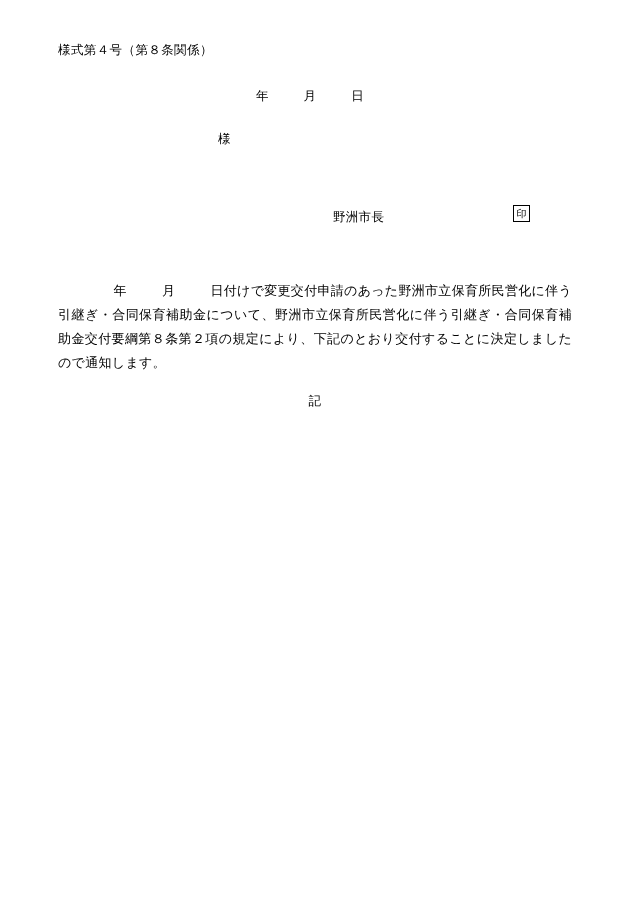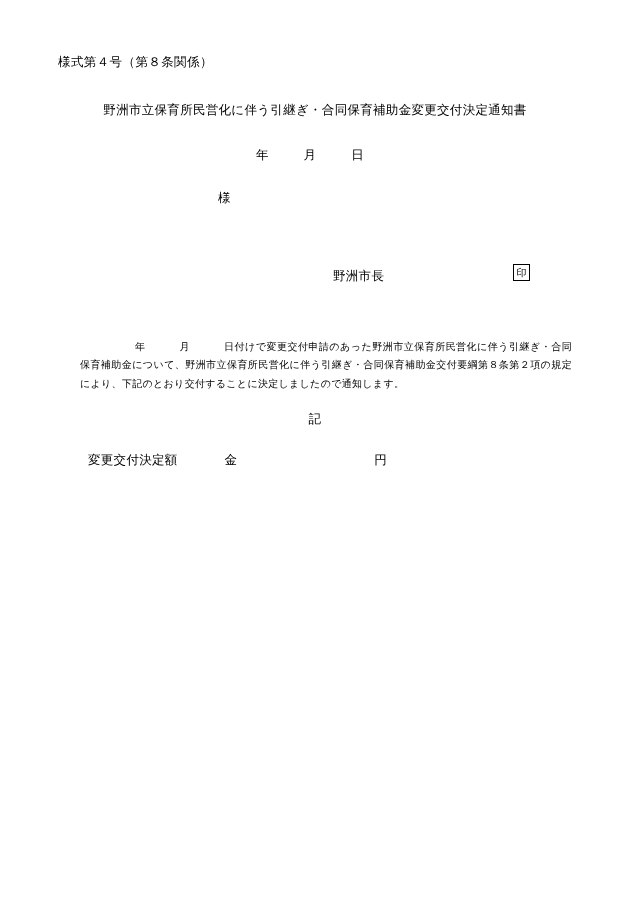--- a/index.html
+++ b/index.html
@@ -13,21 +13,21 @@
     height: 903px;
     background: #ffffff;
     margin: 0 auto;
     font-family: "Liberation Serif", "DejaVu Serif", serif;
     color: #000000;
     overflow: hidden;
   }
   .doc-body {
     position: absolute;
     left: 58px;
-    top: 54px;
+    top: 42px;
     width: 514px;
   }
   .form-number {
     font-size: 12.5px;
     line-height: 1.4;
     letter-spacing: 0.4px;
   }
   .doc-title {
     margin-top: 30px;
     font-size: 12.5px;
@@ -69,25 +69,24 @@
     width: 15px;
     height: 15px;
     border: 1px solid #000;
     font-size: 10px;
     line-height: 15px;
     text-align: center;
     letter-spacing: 0;
   }
   .main-para {
     margin-top: 50px;
-    font-size: 10px;
+    font-size: 13px;
     line-height: 1.85;
     text-align: justify;
     letter-spacing: 0.3px;
-    margin-left: 22px;
   }
   .main-para .indent {
     display: inline-block;
     width: 52px;
   }
   .main-para .gap {
     display: inline-block;
     width: 28px;
   }
   .ki-line {
@@ -112,21 +111,20 @@
   }
 </style>
 </head>
 <body>
 
 <div class="page">
   <div class="doc-body">
 
     <div class="form-number">様式第４号（第８条関係）</div>
 
-    <div class="doc-title">野洲市立保育所民営化に伴う引継ぎ・合同保育補助金変更交付決定通知書</div>
 
     <div class="date-line">
       <span>年</span>
       <span class="gap"></span>
       <span>月</span>
       <span class="gap"></span>
       <span>日</span>
     </div>
 
     <div class="addressee-line">
@@ -142,22 +140,15 @@
       <span class="indent"></span>
       <span>年</span>
       <span class="gap"></span>
       <span>月</span>
       <span class="gap"></span>
       <span>日付けで変更交付申請のあった野洲市立保育所民営化に伴う引継ぎ・合同保育補助金について、野洲市立保育所民営化に伴う引継ぎ・合同保育補助金交付要綱第８条第２項の規定により、下記のとおり交付することに決定しましたので通知します。</span>
     </div>
 
     <div class="ki-line">記</div>
 
-    <div class="amount-line">
-      <span>変更交付決定額</span>
-      <span class="gap-sm"></span>
-      <span>金</span>
-      <span class="gap-lg"></span>
-      <span>円</span>
-    </div>
 
   </div>
 </div>
 
 </body></html>

